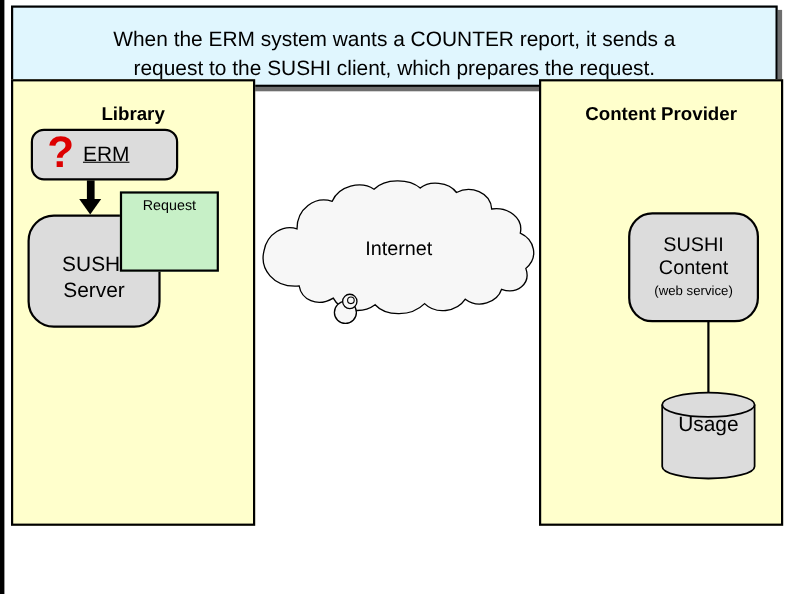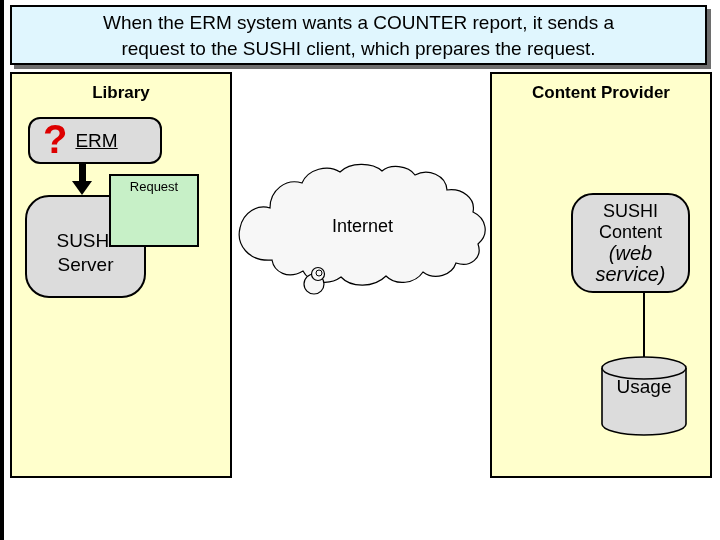--- a/index.html
+++ b/index.html
@@ -6,27 +6,27 @@
   #slide{
     position:relative;width:720px;height:540px;background:#ffffff;overflow:hidden;
     font-family:"Liberation Sans", sans-serif;color:#000;
   }
   
   .left-bar{position:absolute;left:0;top:0;width:4px;height:540px;background:#000;}
   
   .title-box{
     position:absolute;left:10px;top:5px;width:693px;height:53px;
     background:#e0f6fe;border:2px solid #000;box-shadow:4px 4px 0 #6e6e6e;
-    text-align:center;font-size:19px;line-height:26px;padding-top:3px;
+    text-align:center;font-size:19px;line-height:26px;padding-top:17px;
   }
   
   .panel{position:absolute;top:72px;width:218px;height:402px;background:#ffffcc;border:2px solid #000;}
   .panel.left{left:10px;}
   .panel.right{left:490px;}
-  .panel-header{text-align:center;font-weight:bold;font-size:17px;margin-top:9px;}
+  .panel-header{text-align:center;font-weight:bold;font-size:17px;margin-top:20px;}
   
   .erm-box{
     position:absolute;left:16px;top:43px;width:117px;height:43px;border:2px solid #000;
     border-radius:12px;background:#dcdcdc;display:flex;align-items:center;padding-left:13px;
   }
   .qmark{color:#dd0000;font-weight:bold;font-size:40px;line-height:40px;margin-top:-3px;}
   .erm-label{font-size:19px;margin-left:8px;text-decoration:underline;}
   
   .arrow-shaft{position:absolute;left:67px;top:90px;width:7px;height:17px;background:#000;}
   .arrow-head{
@@ -47,21 +47,21 @@
   
   .cloud-wrap{position:absolute;left:230px;top:160px;width:265px;height:145px;text-decoration:underline;}
   .cloud-wrap svg{position:absolute;left:0;top:0;}
   .internet-label{position:absolute;left:0;top:56px;width:100%;text-align:center;font-size:18px;}
   
   .server-box{
     position:absolute;left:79px;top:119px;width:115px;height:96px;border:2px solid #000;
     border-radius:22px;background:#dcdcdc;display:flex;align-items:center;justify-content:center;
   }
   .server-text{text-align:center;font-size:18px;line-height:21px;}
-  .server-text .ws{font-style:italic;font-size:20px;}
+  .server-text .ws{font-size:12px;}
   .connector{position:absolute;left:151px;top:217px;width:2px;height:67px;background:#000;}
   
   .cyl-wrap{position:absolute;left:108px;top:281px;width:88px;height:84px;}
   .cyl-text{position:absolute;left:0;top:21px;width:100%;text-align:center;font-size:19px;line-height:22px;}
 </style>
 </head>
 <body>
 
 <div id="slide">
 

